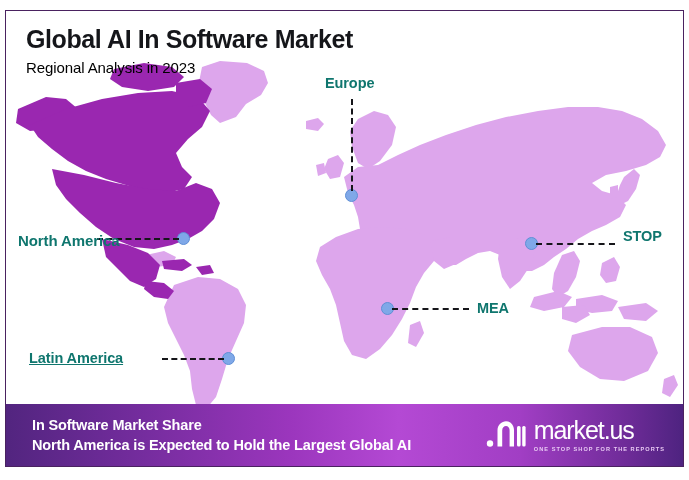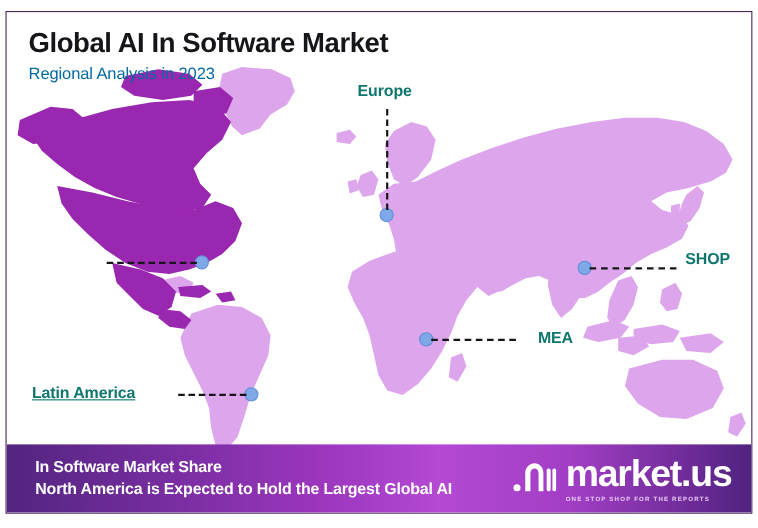--- a/index.html
+++ b/index.html
@@ -16,21 +16,21 @@
   }
 
   
   #header { position:absolute; left:20px; top:14px; z-index:40; }
   #title {
     font-size:25px; font-weight:700; color:#15161a;
     letter-spacing:-0.4px; line-height:1.12;
     font-family:"Liberation Sans", sans-serif;
   }
   #subtitle {
-    margin-top:6px; font-size:15px; font-weight:400; color:#0369a1;
+    margin-top:6px; font-size:15px; font-weight:400; color:#000000;
     letter-spacing:-0.1px;
   }
 
   
   #map-wrap {
     position:absolute; left:0; top:38px;
     width:677px; height:365px; z-index:5;
   }
   #map-wrap svg { display:block; width:100%; height:100%; }
 
@@ -68,21 +68,21 @@
     color:#ffffff; font-size:14.5px; font-weight:700;
     line-height:1.38; letter-spacing:-0.15px;
   }
   #logo {
     flex:0 0 auto; display:flex; align-items:center;
     gap:8px; padding-right:18px;
   }
   #logo-mark { width:40px; height:30px; display:block; }
   #logo-text { display:flex; flex-direction:column; align-items:flex-start; }
   #logo-word {
-    color:#ffffff; font-size:34px; font-weight:700;
+    color:#ffffff; font-size:25px; font-weight:400;
     letter-spacing:-1.1px; line-height:1;
   }
   #logo-tag {
     color:#e8c9f3; font-size:5.6px; font-weight:700;
     letter-spacing:1.05px; margin-top:3px; white-space:nowrap;
   }
 </style>
 </head>
 <body>
 
@@ -156,37 +156,38 @@
         <path d="M190 218 L204 216 L208 224 L196 226 Z"></path>
       </g>
     </svg>
   </div>
 
   <div class="callout-layer">
 
     <div class="dot" style="left:171px; top:221px;"></div>
     <div class="leader" style="left:91px; top:227px; width:82px;"></div>
     <div class="callout-label big" style="left:12px; top:219px;">
+      <div>North America</div>
     </div>
 
     <div class="dot" style="left:339px; top:178px;"></div>
     <div class="leader vert" style="left:345px; top:88px; height:92px;"></div>
     <div class="callout-label" style="left:319px; top:63px;">
       <span>Europe</span>
     </div>
 
     <div class="dot" style="left:519px; top:226px;"></div>
     <div class="leader" style="left:530px; top:232px; width:79px;"></div>
     <div class="callout-label" style="left:617px; top:216px;">
-      <span>SHOP</span>
+      <span>STOP</span>
     </div>
 
     <div class="dot" style="left:375px; top:291px;"></div>
     <div class="leader" style="left:386px; top:297px; width:77px;"></div>
-    <div class="callout-label" style="left:471px; top:288px;margin-left:12px;">
+    <div class="callout-label" style="left:471px; top:288px;">
       <span>MEA</span>
     </div>
 
     <div class="dot" style="left:216px; top:341px;"></div>
     <div class="leader" style="left:156px; top:347px; width:62px;"></div>
     <div class="callout-label" style="left:23px; top:338px;text-decoration:underline;">
       <span>Latin America</span>
     </div>
   </div>
 

